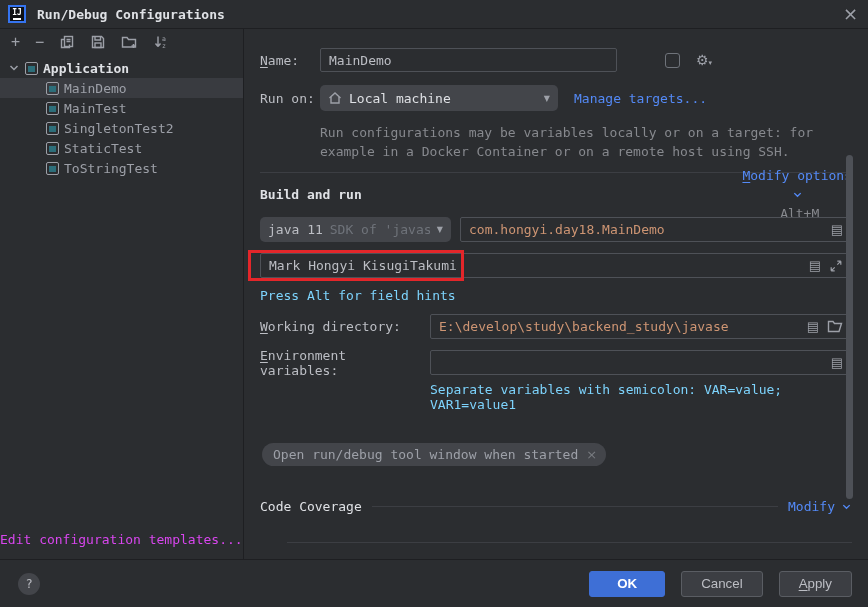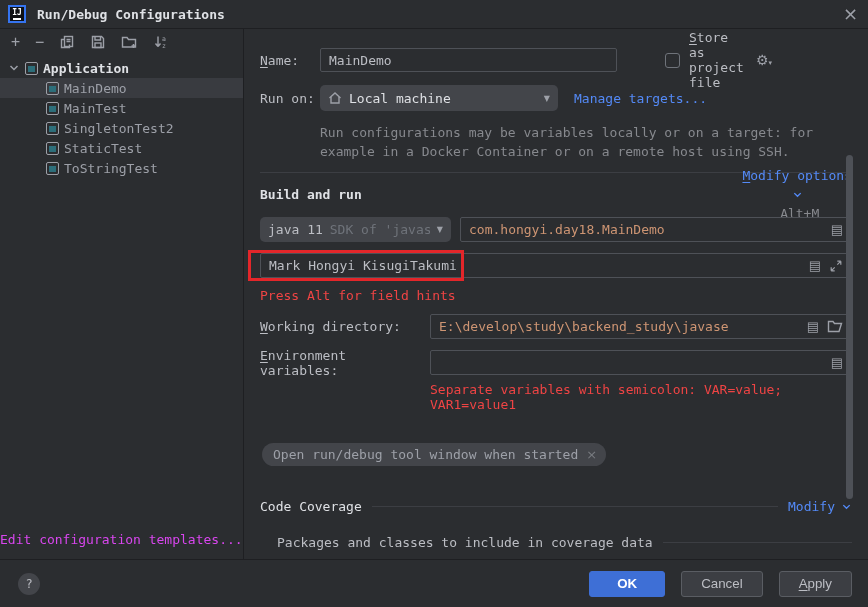--- a/index.html
+++ b/index.html
@@ -29,21 +29,21 @@
   .tree-row.selected { background:#393b40; }
   .chev { color:#9da0a8; margin-right:5px; display:flex; }
   .app-ico { width:13px; height:13px; border:1px solid #9da0a8; border-radius:2px; position:relative; margin-right:5px; flex:0 0 13px; }
   .app-ico::after { content:""; position:absolute; left:2px; top:3px; right:2px; bottom:2px; background:#2d6e7a; }
   .edit-templates { position:absolute; left:0; bottom:12px; color:#d946ef; cursor:pointer; }
 
   
   .main { flex:1 1 auto; position:relative; padding:0 16px; overflow:hidden; }
   .label { color:#bcbec4; }
   .mn { text-decoration:underline; text-underline-offset:2px; }
-  .dim { color:#ef4444; }
+  .dim { color:#7dd3fc; }
   .mid { color:#87898e; }
   .amber { color:#ce9573; }
   .blue { color:#548af7; }
   .field { background:#2b2d30; border:1px solid #4e5157; border-radius:2px; display:flex; align-items:center; padding:0 8px; }
   .combo { background:#43454a; border-radius:5px; display:flex; align-items:center; padding:0 8px; }
   .arrow-dn { font-family:"DejaVu Sans",sans-serif; font-size:8px; color:#9da0a8; }
   .glyph { font-family:"DejaVu Sans",sans-serif; color:#9da0a8; }
   .icon-gap { margin-left:8px; display:flex; align-items:center; }
 
   .row-name { margin-top:19px; display:flex; align-items:center; height:24px; }
@@ -193,21 +193,20 @@
 
     <div class="main">
 
       <div class="row-name">
         <span class="label"><span class="mn">N</span><span>ame:</span></span>
         <div class="field name-input">
           <span>MainDemo</span>
         </div>
         <div class="store-group">
           <span class="checkbox"></span>
-          <span class="label"><span class="mn">S</span><span>tore as project file</span></span>
           <span class="gear-wrap">
             <span class="glyph gear">⚙</span>
             <span class="arrow-dn" style="font-size:7px;">▾</span>
           </span>
         </div>
       </div>
 
       <div class="row-runon">
         <span class="label">Run on:</span>
         <div class="combo runon-combo">
@@ -308,21 +307,20 @@
           <span class="blue">Modify</span>
           <span class="blue" style="display:flex;">
             <svg width="11" height="11" viewBox="0 0 12 12" fill="none" stroke="currentColor" stroke-width="1.5">
                 <path d="M2.5 4.5 L6 8 L9.5 4.5"></path>
               </svg>
           </span>
         </span>
       </div>
 
       <div class="pkg-row">
-        <span>Packages and classes to include in coverage data</span>
         <span class="hline"></span>
       </div>
 
       <div class="scroll-thumb"></div>
     </div>
   </div>
 
   <div class="footer">
     <span class="help-circle">?</span>
     <div class="btns">

